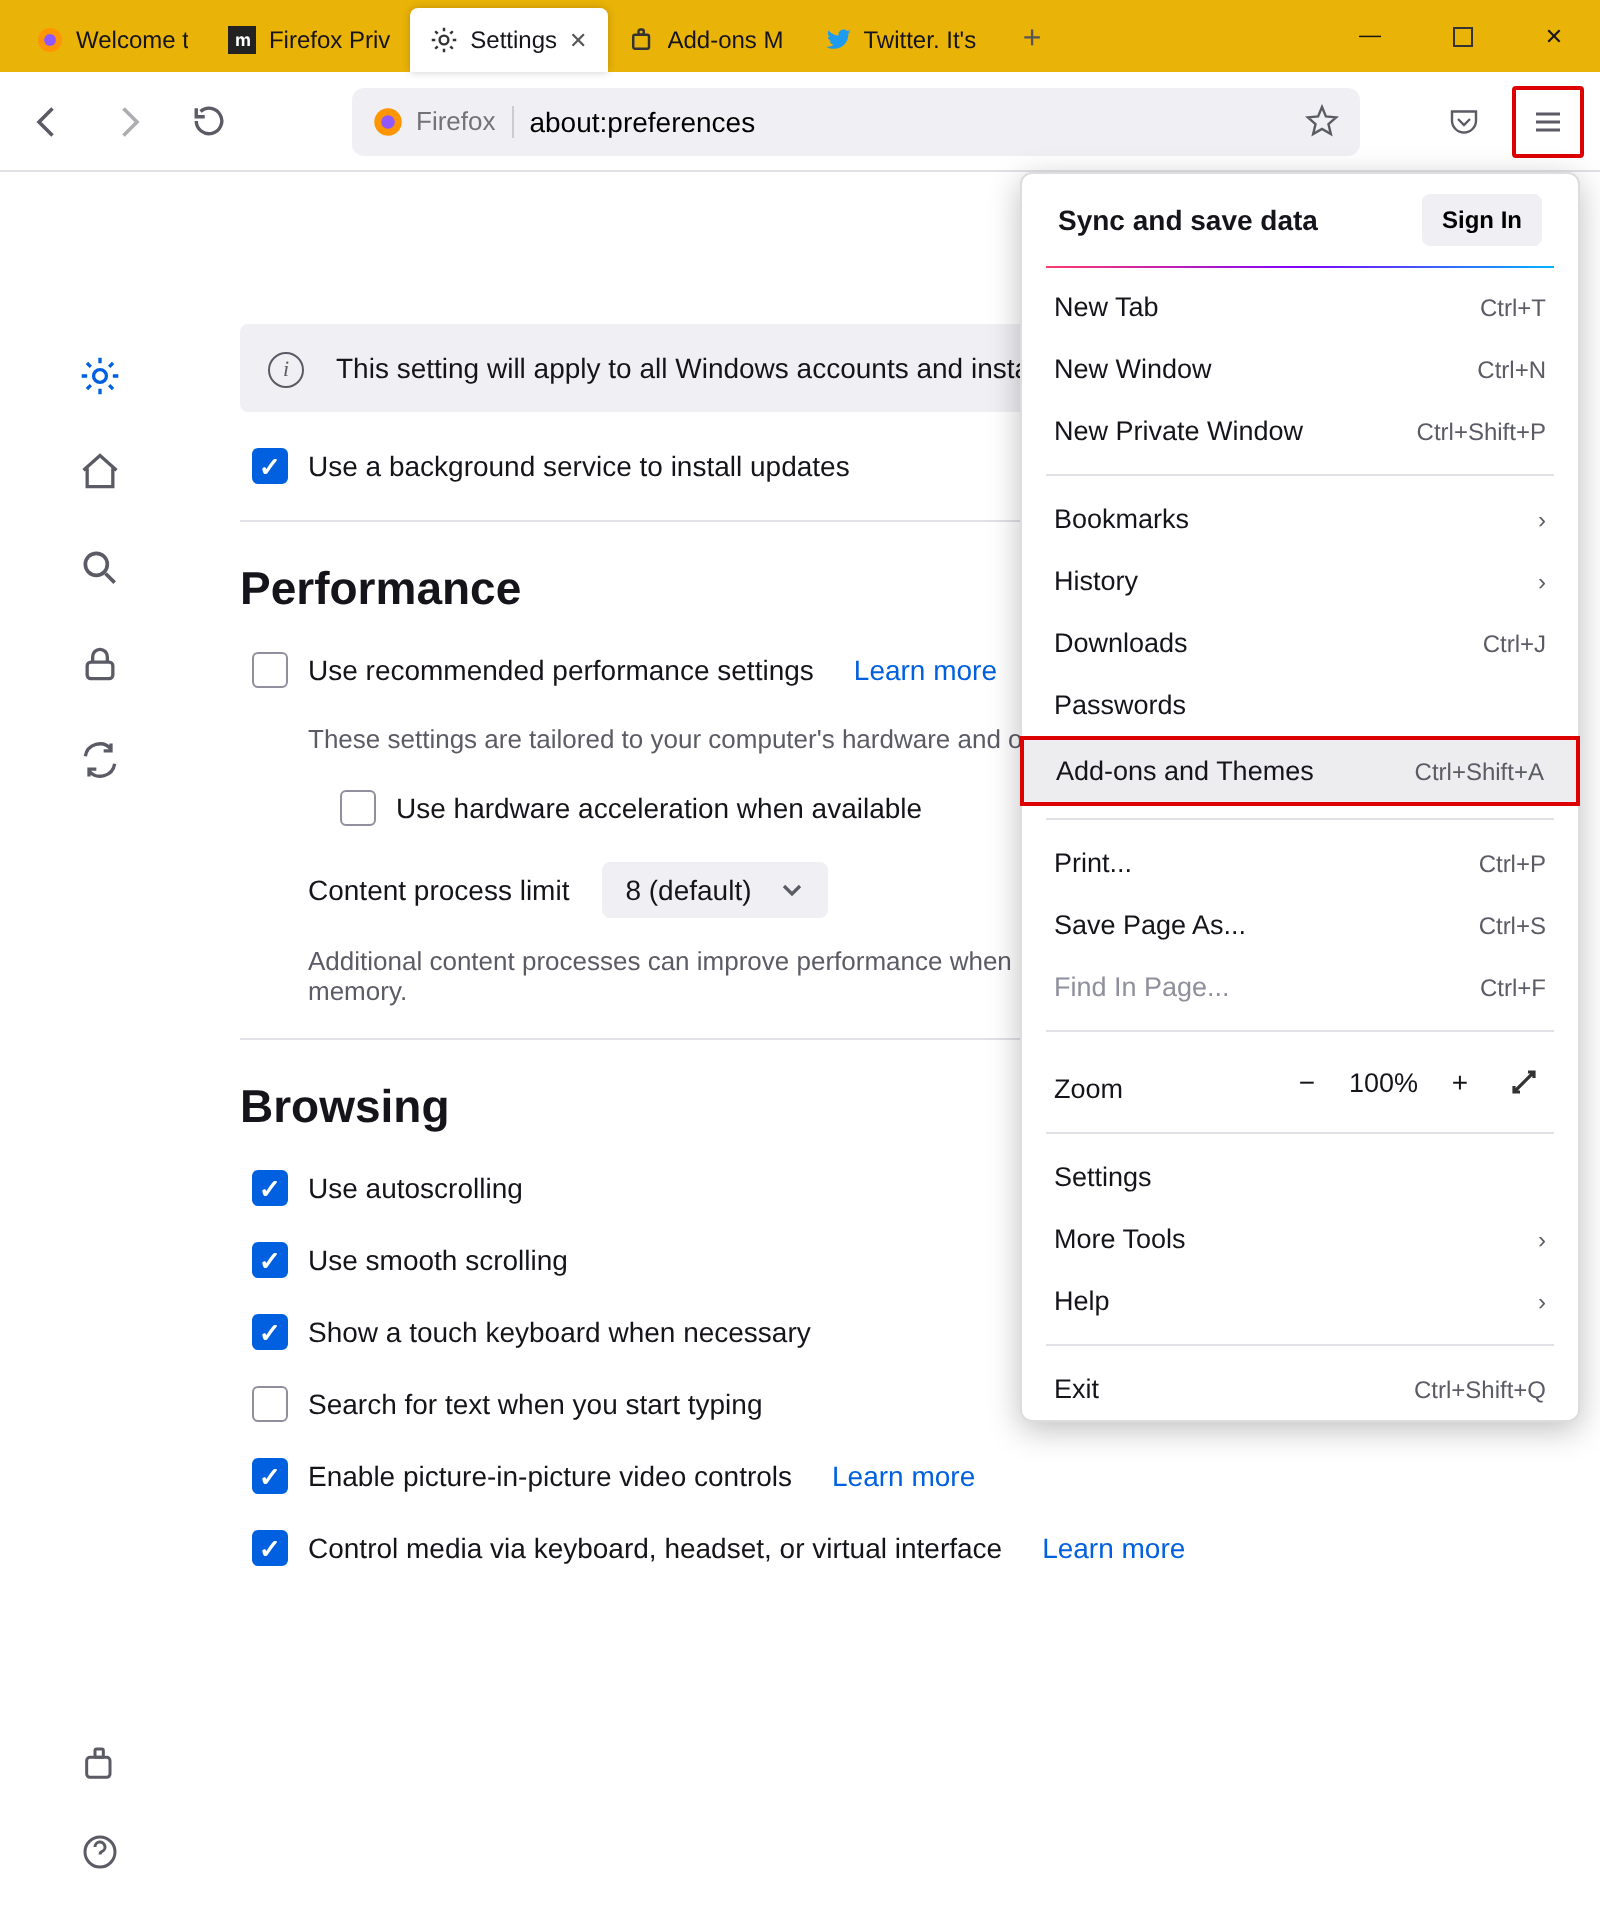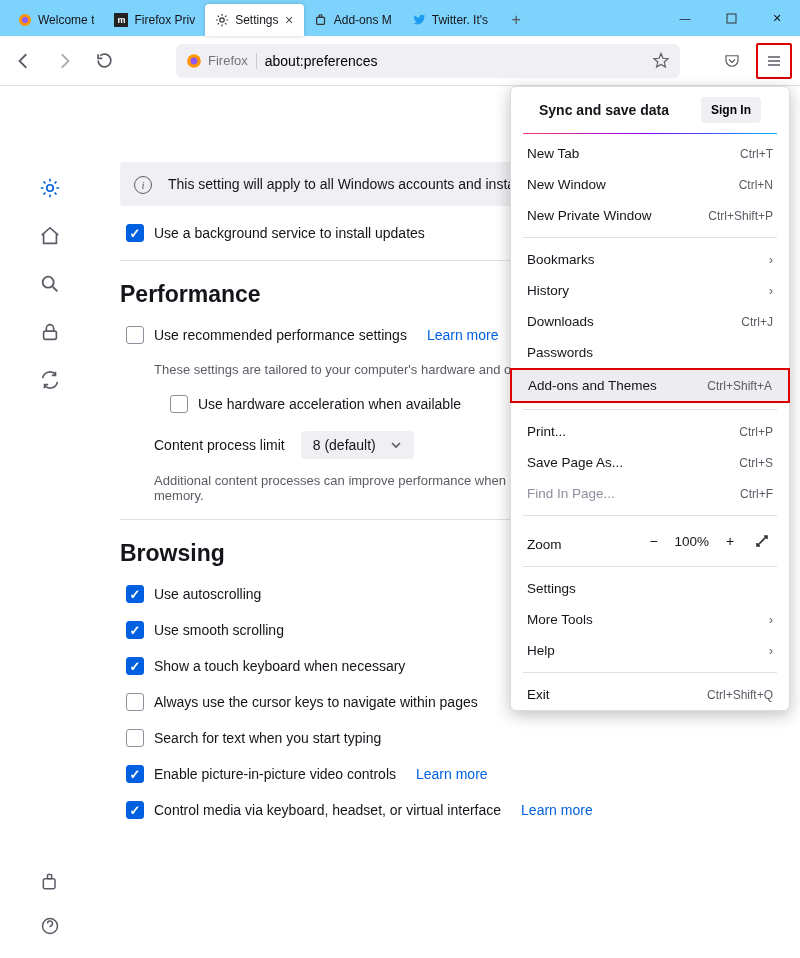--- a/index.html
+++ b/index.html
@@ -1,17 +1,17 @@
 <!DOCTYPE html>
 <html><head>
 <meta charset="utf-8">
 <style>
 * { box-sizing: border-box; margin: 0; padding: 0; font-family: "Segoe UI", sans-serif; }
 body { width: 800px; height: 958px; background: #fff; font-size: 13px; color: #15141a; overflow: hidden; position: relative; }
-.title-bar { height: 36px; background: #7dd3fc; display: flex; align-items: flex-end; padding-left: 8px; }
+.title-bar { height: 36px; background: #eab308; display: flex; align-items: flex-end; padding-left: 8px; }
 .tab { display: flex; align-items: center; height: 32px; padding: 0 10px; gap: 6px; font-size: 12px; border-radius: 4px 4px 0 0; max-width: 108px; overflow: hidden; white-space: nowrap; cursor: pointer; }
 .tab.active { background: #fff; box-shadow: 0 0 4px rgba(0,0,0,0.2); position: relative; }
 .tab .tab-label { overflow: hidden; text-overflow: ellipsis; }
 .tab .close-x { font-size: 11px; color: #555; margin-left: auto; }
 .tab .favicon { width: 14px; height: 14px; display: inline-flex; align-items: center; justify-content: center; }
 .newtab-btn { width: 28px; height: 28px; display: flex; align-items: center; justify-content: center; font-size: 16px; color: #555; margin-left: 4px; margin-bottom: 2px; cursor: pointer; }
 .window-controls { margin-left: auto; display: flex; height: 36px; }
 .window-controls div { width: 46px; display: flex; align-items: center; justify-content: center; font-size: 11px; cursor: pointer; }
 .toolbar { height: 50px; display: flex; align-items: center; padding: 0 8px; gap: 8px; border-bottom: 1px solid #e0e0e6; }
 .nav-btn { width: 32px; height: 32px; display: flex; align-items: center; justify-content: center; border-radius: 4px; cursor: pointer; color: #5b5b66; }
@@ -31,21 +31,21 @@
 .checkbox { width: 18px; height: 18px; border: 1.5px solid #8f8f9d; border-radius: 3px; display: flex; align-items: center; justify-content: center; flex-shrink: 0; }
 .checkbox.checked { background: #0060df; border-color: #0060df; color: #fff; }
 .checkbox.checked::after { content: "✓"; font-size: 13px; font-weight: bold; }
 hr.section-sep { border: none; border-top: 1px solid #e0e0e6; margin: 16px 0; }
 h2 { font-size: 23px; font-weight: 600; margin: 20px 0 14px 0; }
 .hint { font-size: 13px; color: #5b5b66; margin: 8px 0 8px 34px; }
 .learn-more { color: #0060df; cursor: pointer; margin-left: 10px; }
 .select-row { display: flex; align-items: center; gap: 16px; margin: 14px 0 14px 34px; font-size: 14px; text-align: center; }
 .select-box { display: flex; align-items: center; gap: 14px; padding: 6px 12px; background: #f0f0f4; border-radius: 4px; cursor: pointer; }
 .appmenu { position: absolute; top: 86px; right: 10px; width: 280px; background: #fff; border-radius: 6px; box-shadow: 0 4px 16px rgba(0,0,0,0.25); border: 1px solid #ddd; z-index: 100; font-size: 13.5px; }
-.menu-header { display: flex; align-items: center; justify-content: space-between; padding: 10px 28px; }
+.menu-header { display: flex; align-items: center; justify-content: space-between; padding: 10px 18px; }
 .menu-header-title { font-weight: 600; font-size: 14px; }
 .sign-in-btn { background: #f0f0f4; border: none; padding: 6px 10px; border-radius: 4px; font-size: 12px; font-weight: 600; cursor: pointer; }
 .grad-sep { height: 1px; background: linear-gradient(90deg, #ff3b6b, #8000ff, #00b3ff); margin: 0 12px 4px; }
 .menu-item { display: flex; align-items: center; justify-content: space-between; padding: 8px 16px; cursor: pointer; }
 .menu-item.highlighted { background: #ededf0; border: 2px solid #d00; margin: 0 -1px; }
 .shortcut { color: #5b5b66; font-size: 12px; }
 .menu-sep { border: none; border-top: 1px solid #e0e0e6; margin: 6px 12px; }
 .chev { color: #5b5b66; font-size: 12px; }
 .menu-item.disabled { color: #8f8f9d; }
 .zoom-row { display: flex; align-items: flex-end; justify-content: space-between; padding: 8px 16px; }
@@ -244,24 +244,20 @@
     <div class="checkbox-row">
       <span class="checkbox checked"></span>
       <span>Use smooth scrolling</span>
     </div>
     <div class="checkbox-row">
       <span class="checkbox checked"></span>
       <span>Show a touch keyboard when necessary</span>
     </div>
     <div class="checkbox-row">
       <span class="checkbox"></span>
-      <span>Always use the cursor keys to navigate within pages</span>
-    </div>
-    <div class="checkbox-row">
-      <span class="checkbox"></span>
       <span>Search for text when you start typing</span>
     </div>
     <div class="checkbox-row">
       <span class="checkbox checked"></span>
       <span>Enable picture-in-picture video controls</span>
       <span class="learn-more">Learn more</span>
     </div>
     <div class="checkbox-row">
       <span class="checkbox checked"></span>
       <span>Control media via keyboard, headset, or virtual interface</span>

